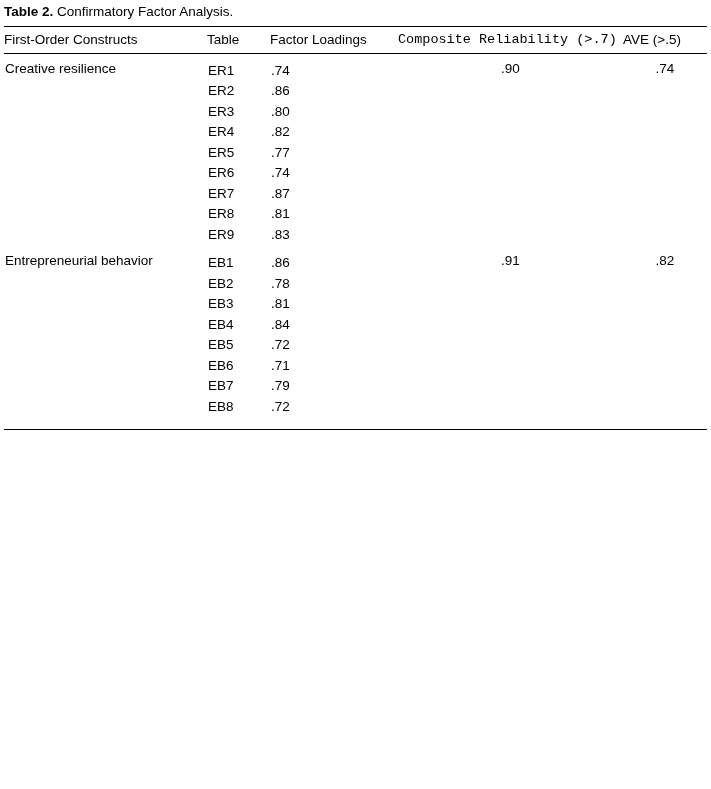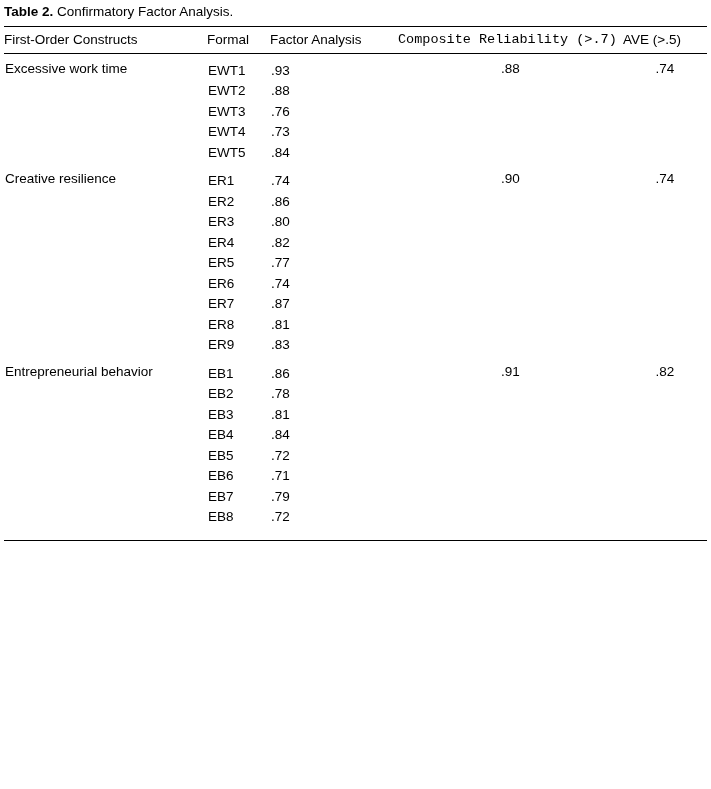--- a/index.html
+++ b/index.html
@@ -91,46 +91,27 @@
     <colgroup>
       <col class="col-construct">
       <col class="col-items">
       <col class="col-loadings">
       <col class="col-cr">
       <col class="col-ave">
     </colgroup>
     <thead>
       <tr class="rule-top rule-mid">
         <th>First-Order Constructs</th>
-        <th>Formal</th>
-        <th class="th-loadings">Factor Analysis</th>
+        <th>Table</th>
+        <th class="th-loadings">Factor Loadings</th>
         <th class="th-cr">Composite Reliability (&gt;.7)</th>
         <th class="th-ave">AVE (&gt;.5)</th>
       </tr>
     </thead>
     <tbody id="tbody">
-        <tr>
-          <td class="construct">Excessive work time</td>
-          <td class="items">
-            <div>EWT1</div>
-            <div>EWT2</div>
-            <div>EWT3</div>
-            <div>EWT4</div>
-            <div>EWT5</div>
-          </td>
-          <td class="loadings">
-            <div>.93</div>
-            <div>.88</div>
-            <div>.76</div>
-            <div>.73</div>
-            <div>.84</div>
-          </td>
-          <td class="cr">.88</td>
-          <td class="ave">.74</td>
-        </tr>
         <tr>
           <td class="construct">Creative resilience</td>
           <td class="items">
             <div>ER1</div>
             <div>ER2</div>
             <div>ER3</div>
             <div>ER4</div>
             <div>ER5</div>
             <div>ER6</div>
             <div>ER7</div>

